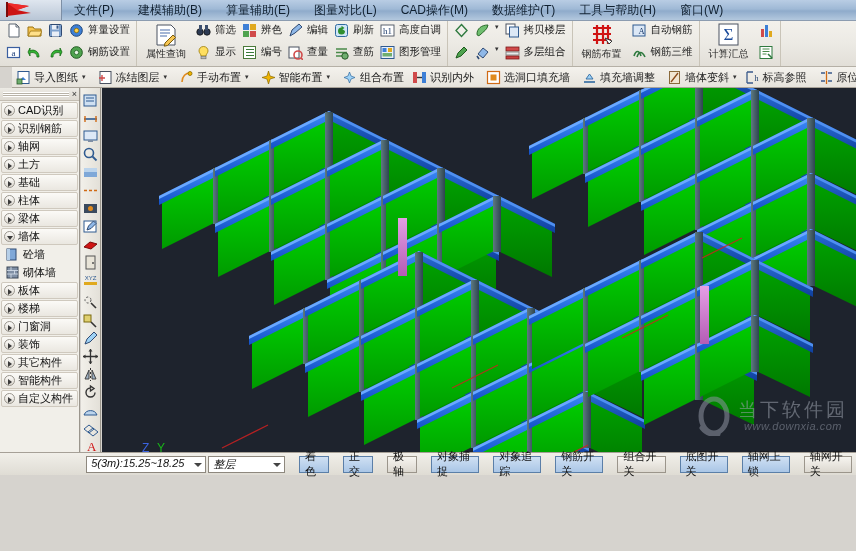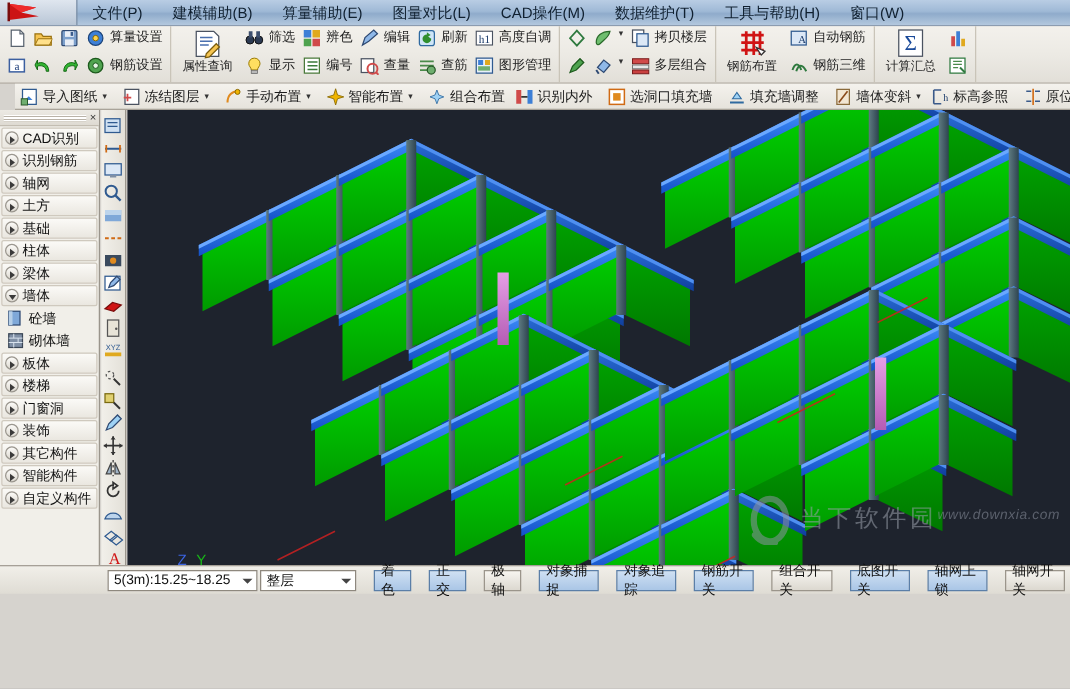--- a/index.html
+++ b/index.html
@@ -142,36 +142,36 @@
     background: #1e232d; overflow: hidden;
   }
   .scene { position: absolute; inset: 0; }
 
   
   .wm {
     position: absolute; right: 8px; bottom: 16px;
     display: flex; align-items: center; gap: 6px; opacity: .55;
   }
   .wm-o { width: 36px; height: 40px; }
-  .wm-txt { display: flex; flex-direction: row; }
+  .wm-txt { display: flex; flex-direction: column; text-align: center; }
   .wm-cn { font-size: 19px; color: #9aa0ab; letter-spacing: 3px; line-height: 1.1; }
   .wm-en { font-size: 11px; color: #8d93a0; letter-spacing: .5px; font-style: italic; }
 
   
   .statusbar {
     position: absolute; left: 0; bottom: 0; width: 856px; height: 23px;
     background: linear-gradient(to bottom,#f1efe9,#dfdcd4);
     border-top: 1px solid #a6a097;
     display: flex; align-items: center; gap: 2px; padding: 0 2px;
   }
   .sb-corner { width: 100px; height: 21px; }
   .combo {
     height: 17px; border: 1px solid #8e887e; background: #fff;
-    display: flex; align-items: center; font-size: 11px; color: #111;
-    padding-left: 4px; position: relative;
+    display: flex; align-items: flex-start; font-size: 11px; color: #111;
+    padding-left: 4px; position: relative; font-style: italic;
   }
   .combo .cb-arrow {
     position: absolute; right: 3px; top: 6px;
     border-left: 4px solid transparent; border-right: 4px solid transparent;
     border-top: 4px solid #444;
   }
   .combo.c1 { width: 145px; }
   .combo.c2 { width: 92px; }
   .sbtn {
     height: 17px; padding: 0 5px; display: flex; align-items: center;

